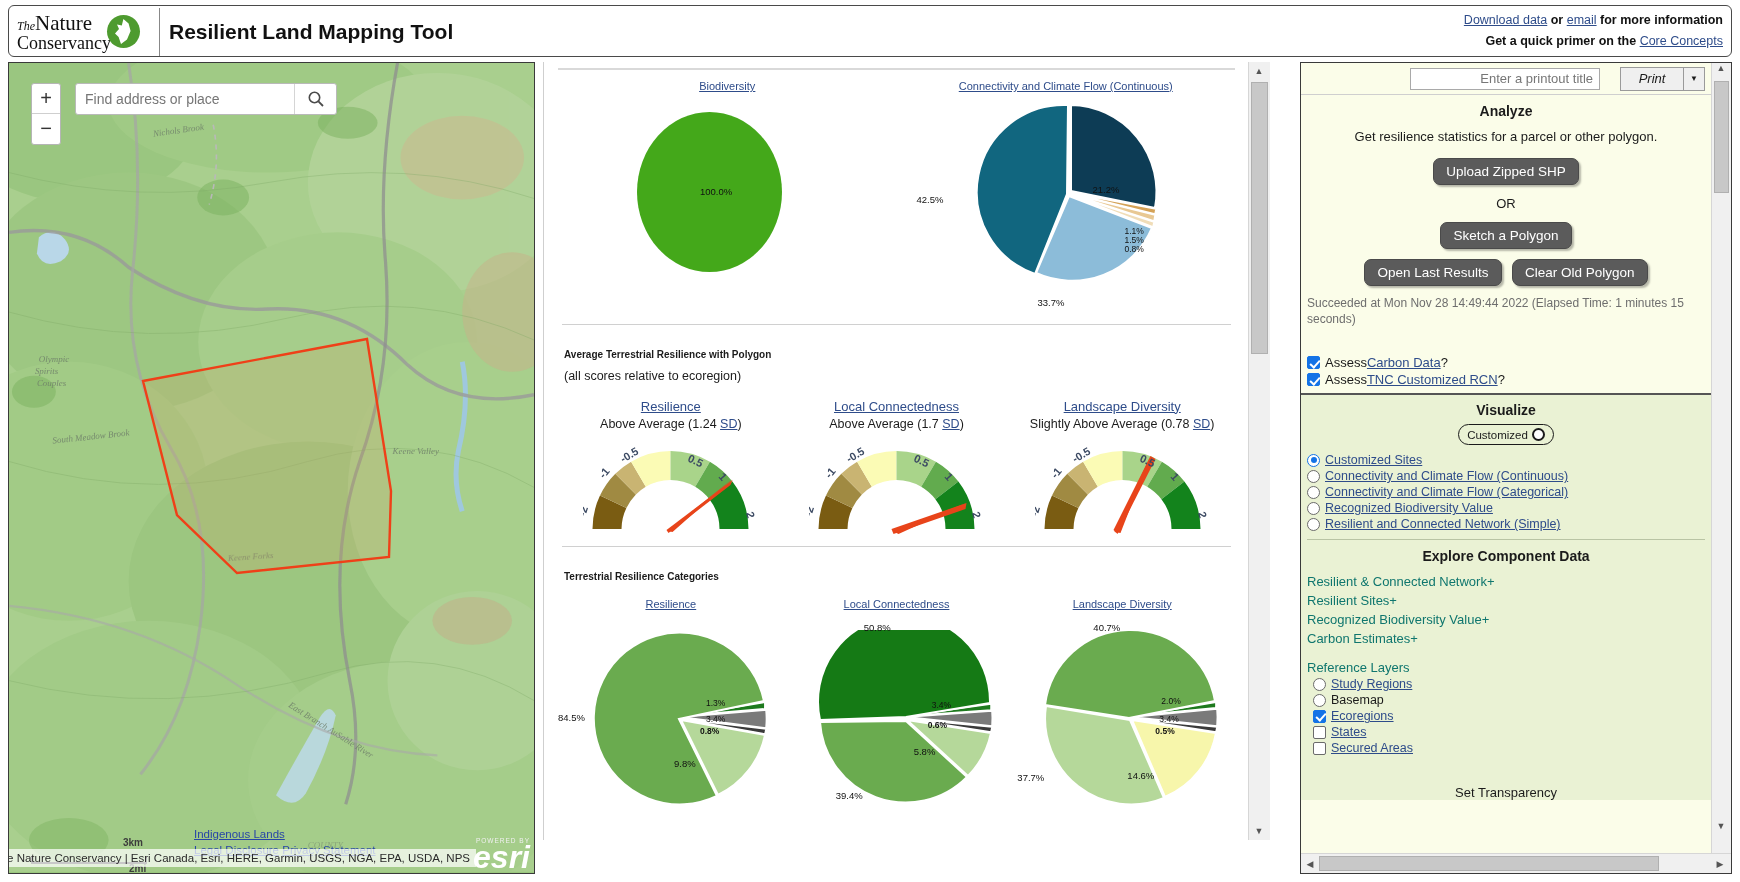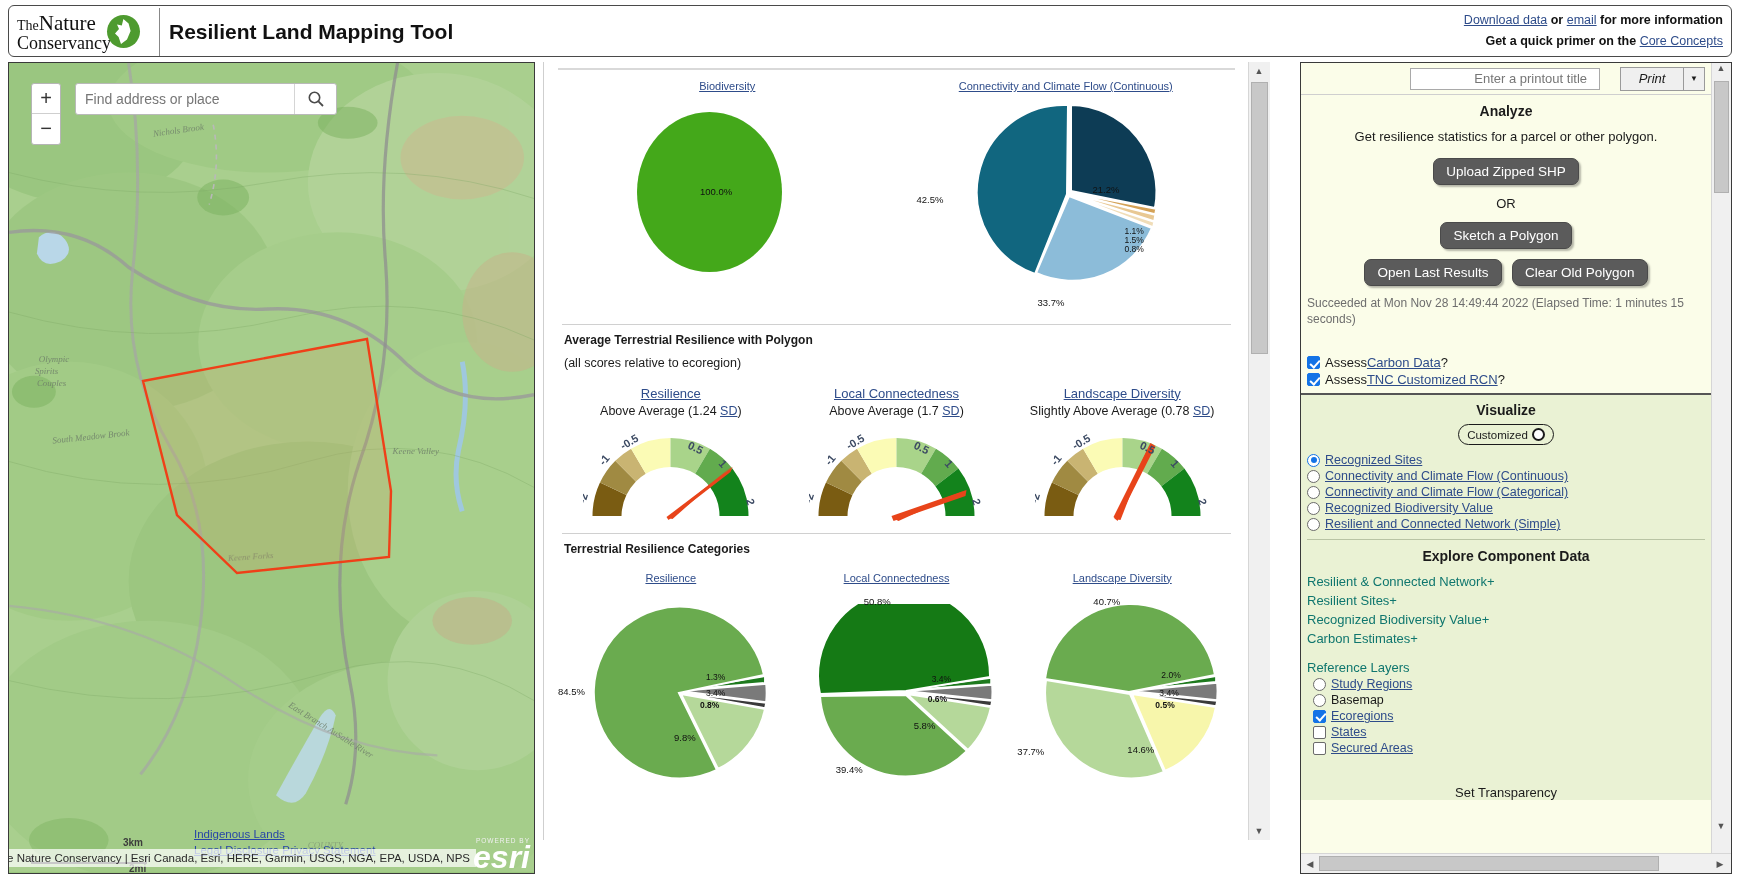--- a/index.html
+++ b/index.html
@@ -22,21 +22,21 @@
     border: 1px solid #4a4a4a; border-radius: 6px;
     background: #ffffff;
   }
   #logo-wrap {
     position: absolute; left: 6px; top: 2px; width: 145px; height: 48px;
     display: flex; flex-direction: column; justify-content: center;
     border-right: 1px solid #888;
   }
   .logo-l1, .logo-l2 { font-family: "Liberation Serif", serif; color: #111; line-height: 1.0; }
   .logo-l1 { font-size: 21px; padding-left: 2px; }
-  .logo-l1 .sm { font-size: 14px; }
+  .logo-l1 .sm { font-size: 12px; font-style: italic; }
   .logo-l2 { font-size: 18px; padding-left: 2px; }
   #logo-mark {
     position: absolute; left: 98px; top: 9px; width: 33px; height: 33px;
     border-radius: 50%; background: #4e9b2f; overflow: hidden;
   }
   #logo-mark .leaf {
     position: absolute; left: 6px; top: 4px; width: 20px; height: 25px;
     background: #ffffff;
     clip-path: polygon(52% 0%, 78% 18%, 88% 48%, 70% 82%, 40% 100%, 28% 72%, 10% 58%, 30% 40%, 20% 22%, 44% 26%);
   }
@@ -126,21 +126,21 @@
     position: absolute; left: 543px; top: 0; width: 727px; height: 778px;
     background: #ffffff; overflow: hidden;
     border-left: 1px solid #cfcfcf;
   }
   #report-scrollarea {
     position: absolute; left: 0; top: 0; width: 705px; height: 778px;
     padding: 0 14px;
   }
   .rep-topline { border-top: 2px solid #d9d9d9; margin-top: 6px; }
   .sec-divider { border-top: 1px solid #d0d0d0; margin: 8px 4px 0 4px; }
-  .sec-title { font-size: 12px; font-weight: bold; color: #1b1b1b; margin: 8px 0 0 6px; }
+  .sec-title { font-size: 10px; font-weight: bold; color: #1b1b1b; margin: 24px 0 0 6px; }
   .sec-sub { font-size: 12.5px; color: #1b1b1b; margin: 9px 0 0 6px; }
   .chart-col-title {
     text-align: center; font-size: 11px; color: #2e4c8a;
     line-height: 1.25;
   }
   #report-scroll {
     position: absolute; right: 0; top: 0; width: 22px; height: 778px;
     background: #f0f0f0; border-left: 1px solid #d6d6d6;
   }
   #report-scroll .arw {
@@ -169,21 +169,21 @@
     border: 1px solid #3a3a3a; background: #fbfde9; overflow: hidden;
   }
   #rp-scrollarea { position: absolute; left: 0; top: 0; width: 410px; height: 790px; }
   #print-row {
     height: 32px; border-bottom: 1px solid #cfcfcf;
     display: flex; align-items: center; justify-content: flex-end;
     padding-right: 6px; background: #fbfde9;
   }
   #print-title-input {
     width: 190px; height: 22px; border: 1px solid #a9a9a9; background: #fff;
-    font-size: 13px; text-align: right; padding: 0 12px; color: #a21caf;
+    font-size: 13px; text-align: right; padding: 0 6px; color: #a21caf;
     font-family: "Liberation Sans", sans-serif; outline: none;
   }
   #print-title-input::placeholder { color: #767676; }
   #print-btn, #print-caret {
     height: 24px; border: 1px solid #9a9a9a; background: #efefef;
     font-size: 13px; display: flex; align-items: center; justify-content: center;
     color: #1b1b1b; cursor: pointer;
   }
   #print-btn { width: 64px; margin-left: 20px; font-style: italic; }
   #print-caret { width: 22px; margin-left: -1px; font-size: 8px; }
@@ -620,21 +620,21 @@
 
       <div id="visualize-sec">
         <div class="rp-h">Visualize</div>
         <div id="toggle-pill">
           <span>Customized</span>
           <div id="toggle-knob"></div>
         </div>
 
         <div class="chk-row">
           <div class="rbox on"></div>
-          <a class="radio-link">Recognized Sites</a>
+          <a class="radio-link">Customized Sites</a>
         </div>
         <div class="chk-row">
           <div class="rbox"></div>
           <a class="radio-link">Connectivity and Climate Flow (Continuous)</a>
         </div>
         <div class="chk-row">
           <div class="rbox"></div>
           <a class="radio-link">Connectivity and Climate Flow (Categorical)</a>
         </div>
         <div class="chk-row">

